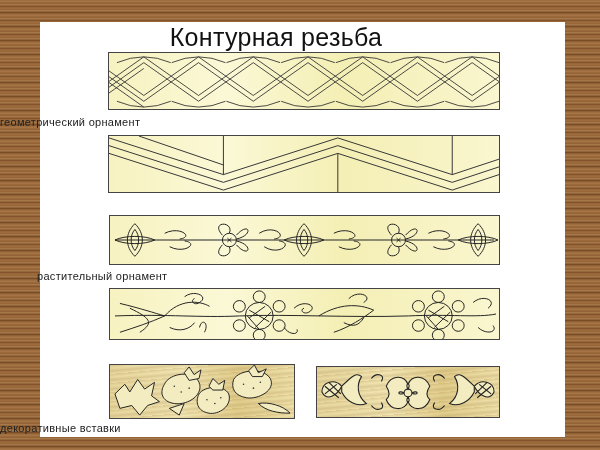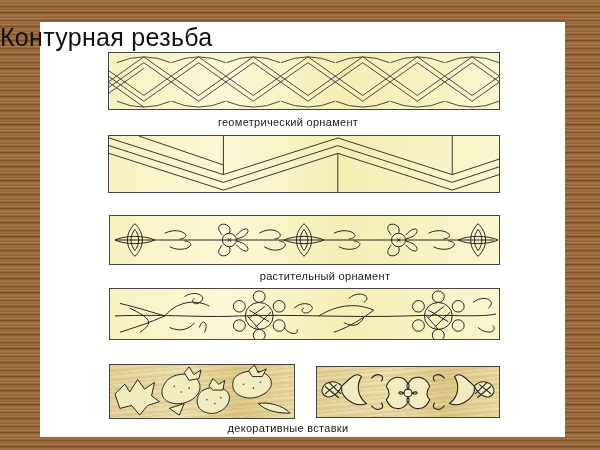--- a/index.html
+++ b/index.html
@@ -10,25 +10,25 @@
         #9c6b3c 0px, #a8784a 2px, #8a5a2e 3px, #b08252 5px,
         #7a4c24 6px, #a06e40 8px, #946436 10px, #b5895a 11px,
         #6f431f 12px, #9a6a3a 14px);
     font-family: "Liberation Sans", sans-serif;
   }
   .panel {
     position: absolute; left: 40px; top: 22px; width: 525px; height: 415px;
     background: #ffffff;
   }
   .title {
-    position: absolute; left: 0; top: 23px; width: 552px; text-align: left;
+    position: absolute; left: 0; top: 23px; width: 552px; text-align: center;
     font-size: 25px; color: #111; letter-spacing: 0.3px; line-height: 28px;
   }
   .caption {
-    position: absolute; left: 0; width: 576px; text-align: center;
+    position: absolute; left: 0; width: 576px; 
     font-size: 11px; color: #222; letter-spacing: 0.3px;
   }
   .box {
     position: absolute; box-sizing: border-box; border: 1.3px solid #444;
     background: linear-gradient(90deg, #f7f2c0 0%, #fbf8d6 30%, #f4efb4 60%, #faf6cf 100%);
     overflow: hidden;
   }
   .box svg { position: absolute; left: 0; top: 0; width: 100%; height: 100%; }
   .wood {
     background:

